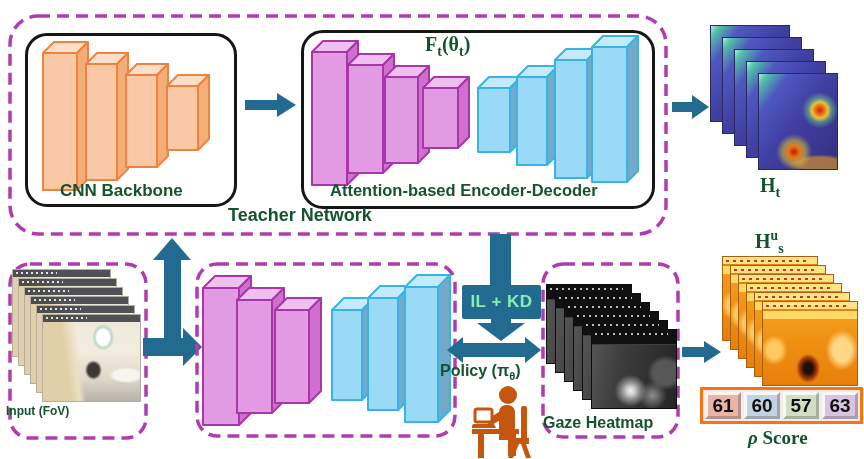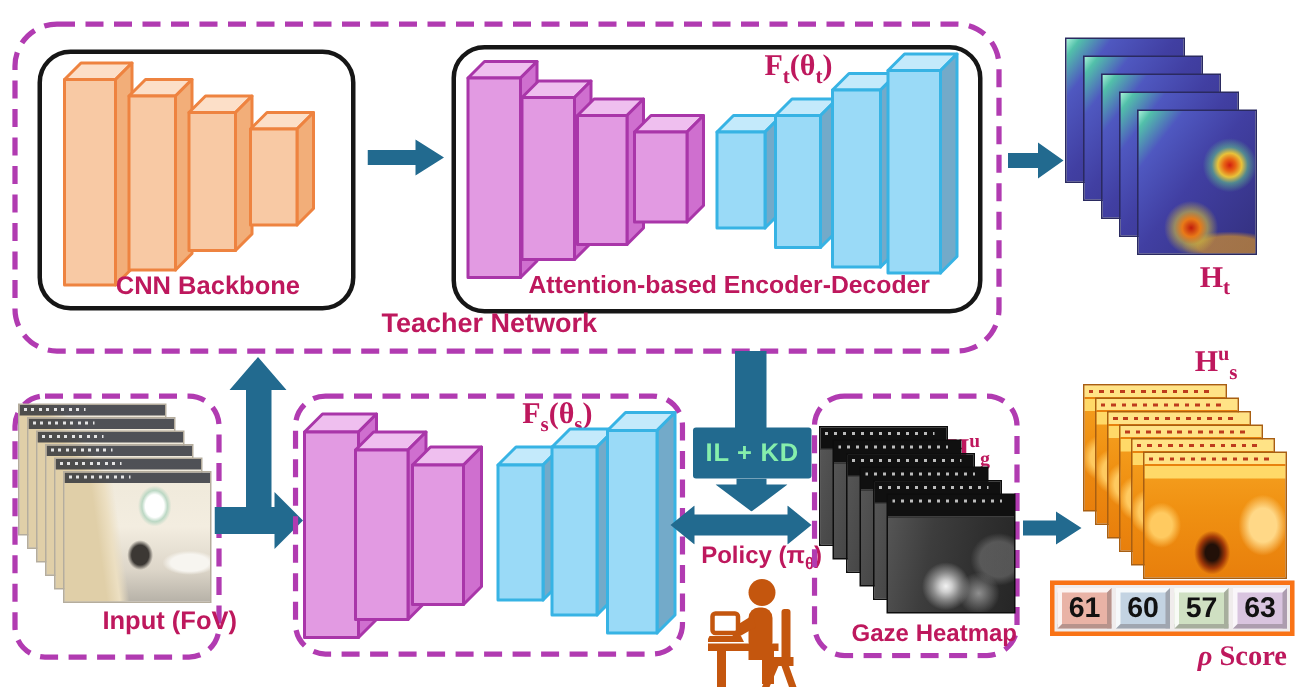--- a/index.html
+++ b/index.html
@@ -4,21 +4,21 @@
 <style>
   html,body{margin:0;padding:0;background:#fff;}
   #canvas{position:relative;width:864px;height:459px;background:#fff;overflow:hidden;
           font-family:"Liberation Sans",sans-serif;}
   .solid-box{position:absolute;border:3px solid #161616;border-radius:22px;background:#fff;}
   .dash-box{position:absolute;}
   .dash-box svg.dash-rect{position:absolute;inset:0;width:100%;height:100%;}
   svg.dash-rect rect{fill:none;stroke:#b13bb1;stroke-width:3.5;stroke-dasharray:12 7;}
 
   
-  .lbl{position:absolute;color:#be185d;font-weight:bold;text-align:right;}
+  .lbl{position:absolute;color:#14532d;font-weight:bold;text-align:left;}
   .sans{font-family:Liberation Sans, sans-serif;}
   .math{font-family:"Liberation Serif",serif;}
   .math sub,.math sup{font-size:68%;}
   .rho{font-style:italic;}
   .lbl sub{font-size:70%;}
 
   
   svg.bars{position:absolute;overflow:visible;}
   .bar3d polygon,.bar3d rect{stroke-width:2;stroke-linejoin:round;}
   .orange  .face-front{fill:#f8c9a4;stroke:#ee8340;}
@@ -196,34 +196,31 @@
     </svg>
   </div>
   <div class="stack" style="left:12px;top:269px;width:130px;height:134px;">
       <div class="stack-img img-fov" style="left: 0px; top: 0px; width: 99px; height: 88px;"></div>
       <div class="stack-img img-fov" style="left: 6px; top: 9px; width: 99px; height: 88px;"></div>
       <div class="stack-img img-fov" style="left: 12px; top: 18px; width: 99px; height: 88px;"></div>
       <div class="stack-img img-fov" style="left: 18px; top: 27px; width: 99px; height: 88px;"></div>
       <div class="stack-img img-fov" style="left: 24px; top: 36px; width: 99px; height: 88px;"></div>
       <div class="stack-img img-fov" style="left: 30px; top: 45px; width: 99px; height: 88px;"></div>
     </div>
-  <div class="lbl sans" style="left:30px;top:404px;width:128px;font-size:17px;">Input (FoV)</div>
+  <div class="lbl sans" style="left:6px;top:404px;width:128px;font-size:12px;">Input (FoV)</div>
 
   <svg class="arrow" style="position:absolute;left:143px;top:238px;" width="60" height="128" viewBox="0 0 60 128">
     <polygon points="29,0 10,22 21,22 21,118 38,118 38,22 48,22"></polygon>
     <polygon points="0,100 40,100 40,90 59,109 40,128 40,118 0,118"></polygon>
   </svg>
 
   <div class="dash-box" style="left:195px;top:262px;width:262px;height:176px;">
     <svg class="dash-rect" viewBox="0 0 262 176">
       <rect x="2" y="2" width="258" height="172" rx="20"></rect>
     </svg>
-  </div>
-  <div class="lbl math" style="left:265px;top:265px;width:130px;font-size:20px;">
-    <span>F</span><sub>s</sub><span>(θ</span><sub>s</sub><span>)</span>
   </div>
   <svg class="bars" style="left:197px;top:264px;" width="258" height="172" viewBox="0 0 258 172">
       <g class="bar3d magenta">
         <polygon points="6,24 18,12 54,12 42,24" class="face-top"></polygon>
         <polygon points="42,24 54,12 54,149 42,161" class="face-side"></polygon>
         <rect x="6" y="24" width="36" height="137" class="face-front"></rect>
       </g>
       <g class="bar3d magenta">
         <polygon points="40,36 52,24 87,24 75,36" class="face-top"></polygon>
         <polygon points="75,36 87,24 87,137 75,149" class="face-side"></polygon>

